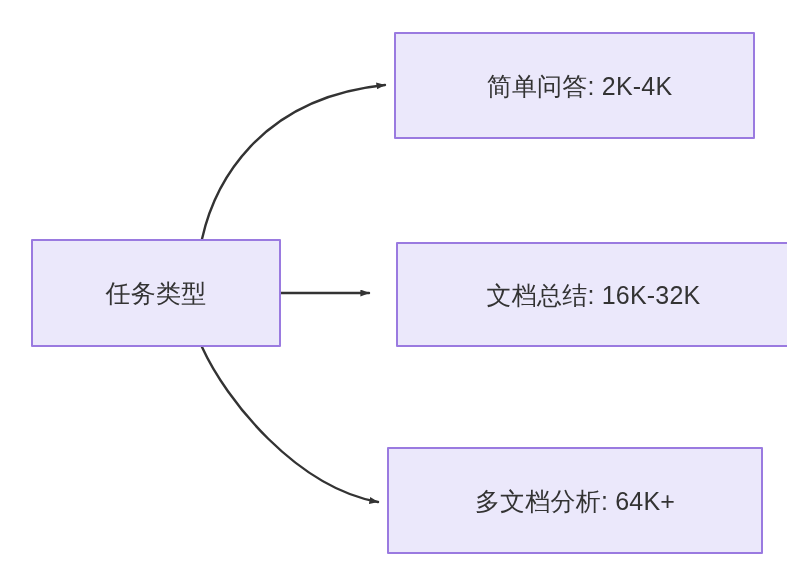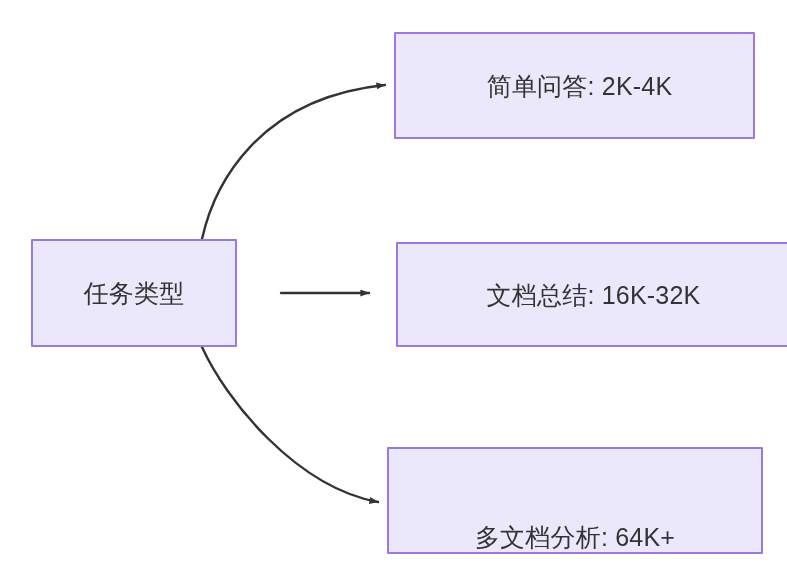--- a/index.html
+++ b/index.html
@@ -40,42 +40,41 @@
   .node-label {
     color: #333333;
     font-size: 25px;
     line-height: 1.2;
     letter-spacing: 0.2px;
     white-space: nowrap;
   }
   #node-root {
     left: 31px;
     top: 239px;
-    width: 206px;
+    width: 250px;
     height: 108px;
   }
   #node-simple-qa {
     left: 394px;
     top: 32px;
     width: 361px;
     height: 107px;
     padding-left: 10px;
   }
   #node-doc-summary {
     left: 396px;
     top: 242px;
     width: 395px;
     height: 105px;
   }
   #node-multi-doc {
     left: 387px;
     top: 447px;
     width: 376px;
     height: 107px;
-    align-items: flex-end;
   }
 </style>
 </head>
 <body>
 
 <div id="diagram-canvas">
 
   <svg id="edge-layer" viewBox="0 0 787 572" width="787" height="572" xmlns="http://www.w3.org/2000/svg">
     <defs>
       <marker id="arrowhead" markerWidth="9" markerHeight="7" refX="8.6" refY="3.5" orient="auto" markerUnits="userSpaceOnUse">

